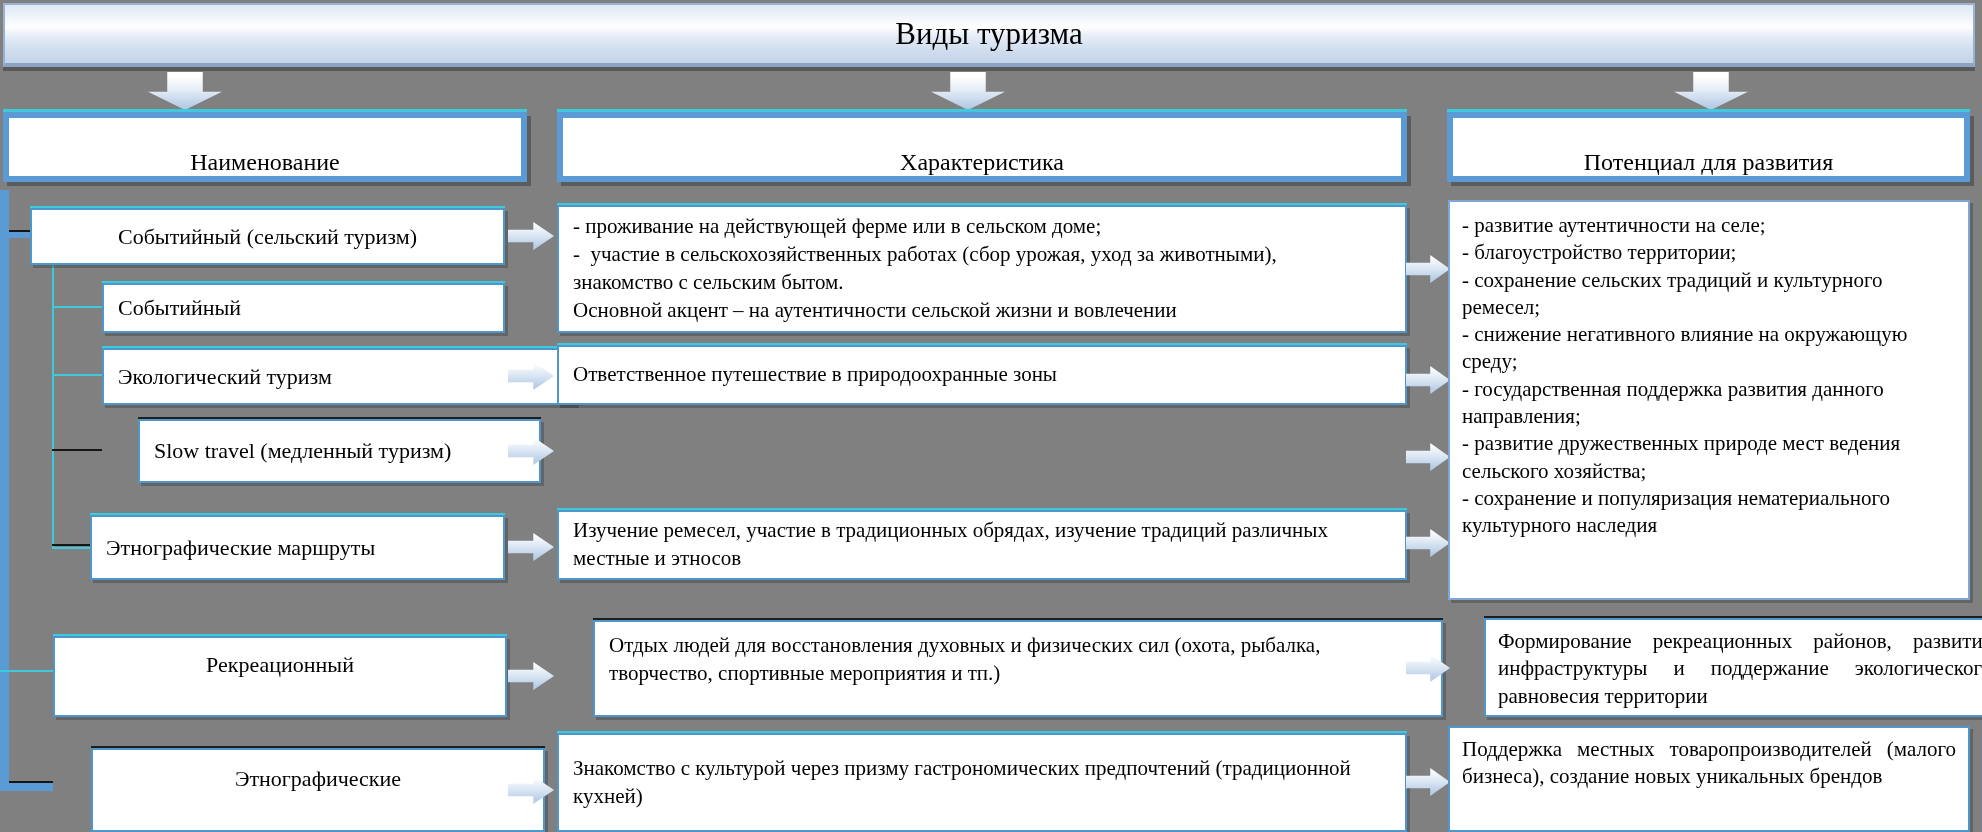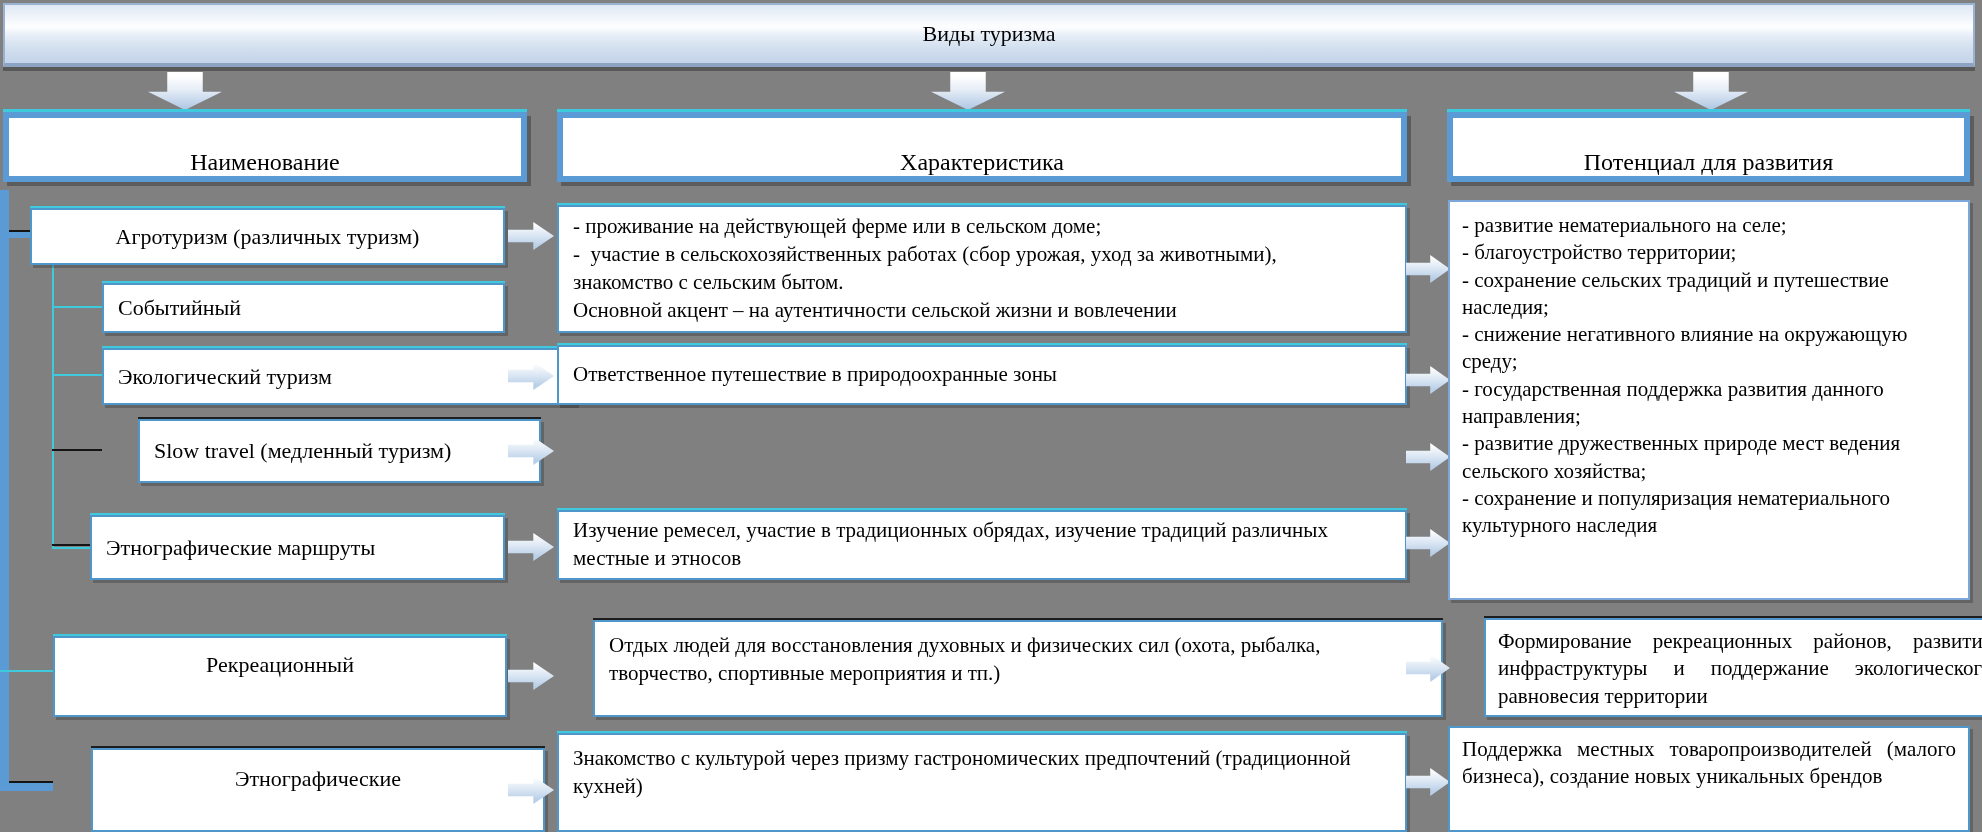--- a/index.html
+++ b/index.html
@@ -9,21 +9,21 @@
   }
   .abs{position:absolute;box-sizing:border-box;}
 
   
   .banner{
     left:3px;top:3px;width:1972px;height:64px;
     border:2px solid #9ab2d2;border-bottom:4px solid #8ca3c3;
     background:linear-gradient(to bottom,#dde7f3 0%,#eef3fa 18%,#fdfeff 38%,#e4ecf6 55%,#cfdded 78%,#c4d4ea 100%);
     box-shadow:0 4px 0 rgba(0,0,0,0.30);
     display:flex;align-items:center;justify-content:center;
-    font-size:22px;
+    font-size:31px;
   }
 
   
   .hdr{
     top:112px;height:70px;background:#fff;
     border:6px solid #5b9bd5;
     box-shadow:0 -3px 0 0 #3ec9dd,4px 4px 0 rgba(0,0,0,0.28);
     display:flex;align-items:flex-end;justify-content:center;
     font-size:24px;
   }
@@ -96,21 +96,21 @@
   <div class="abs c-cyan" style="left:52px;top:306px;width:50px;height:2px;"></div>
   <div class="abs c-cyan" style="left:52px;top:374px;width:50px;height:2px;"></div>
   <div class="abs c-black" style="left:52px;top:449px;width:50px;height:2px;"></div>
   <div class="abs c-black" style="left:52px;top:544px;width:50px;height:2px;"></div>
   <div class="abs c-cyan" style="left:52px;top:547px;width:50px;height:2px;"></div>
   <div class="abs c-cyan" style="left:0;top:670px;width:53px;height:2px;"></div>
   <div class="abs c-blue" style="left:0;top:782px;width:53px;height:9px;"></div>
   <div class="abs c-black" style="left:9px;top:781px;width:44px;height:2px;"></div>
 
   <div class="abs box leftbox center" style="left:30px;top:208px;width:475px;height:57px;">
-    <span>Агротуризм (различных туризм)</span>
+    <span>Событийный (сельский туризм)</span>
   </div>
   <div class="abs box leftbox lpad" style="left:102px;top:283px;width:403px;height:50px;">
     <span>Событийный</span>
   </div>
   <div class="abs box leftbox lpad" style="left:102px;top:348px;width:474px;height:57px;">
     <span>Экологический туризм</span>
   </div>
   <div class="abs box darktop leftbox lpad" style="left:102px;top:419px;width:403px;height:64px;">
     <span>Slow travel (медленный туризм)</span>
   </div>
@@ -138,35 +138,35 @@
   </div>
   <div class="abs box midbox vcenter" style="left:557px;top:345px;width:850px;height:60px;">
     <div>Ответственное путешествие в природоохранные зоны</div>
   </div>
   <div class="abs box midbox" style="left:557px;top:510px;width:850px;height:70px;padding-top:5px;">
     <div>Изучение ремесел, участие в традиционных обрядах, изучение традиций различных местные и этносов</div>
   </div>
   <div class="abs box darktop midbox" style="left:557px;top:620px;width:850px;height:97px;padding-top:10px;">
     <div>Отдых людей для восстановления духовных и физических сил (охота, рыбалка, творчество, спортивные мероприятия и тп.)</div>
   </div>
-  <div class="abs box midbox" style="left:557px;top:733px;width:850px;height:99px;padding-top:10px;">
+  <div class="abs box midbox" style="left:557px;top:733px;width:850px;height:99px;padding-top:20px;">
     <div>Знакомство с культурой через призму гастрономических предпочтений (традиционной кухней)</div>
   </div>
 
   <div class="abs arrow-right" style="left:1406px;top:255px;width:44px;height:28px;"></div>
   <div class="abs arrow-right" style="left:1406px;top:366px;width:44px;height:28px;"></div>
   <div class="abs arrow-right" style="left:1406px;top:443px;width:44px;height:28px;"></div>
   <div class="abs arrow-right" style="left:1406px;top:529px;width:44px;height:28px;"></div>
   <div class="abs arrow-right" style="left:1406px;top:654px;width:44px;height:28px;"></div>
   <div class="abs arrow-right" style="left:1406px;top:768px;width:44px;height:28px;"></div>
 
   <div class="abs rightbox bullets" style="left:1448px;top:200px;width:522px;height:400px;">
-    <div>- развитие нематериального на селе;</div>
+    <div>- развитие аутентичности на селе;</div>
     <div>- благоустройство территории;</div>
-    <div>- сохранение сельских традиций и путешествие наследия;</div>
+    <div>- сохранение сельских традиций и культурного ремесел;</div>
     <div>- снижение негативного влияние на окружающую среду;</div>
     <div>- государственная поддержка развития данного направления;</div>
     <div>- развитие дружественных природе мест ведения сельского хозяйства;</div>
     <div>- сохранение и популяризация нематериального культурного наследия</div>
   </div>
   <div class="abs box darktop rightbox just" style="left:1448px;top:618px;width:522px;height:99px;">
     <div>Формирование рекреационных районов, развитие инфраструктуры и поддержание экологического равновесия территории</div>
   </div>
   <div class="abs box plaintop rightbox just" style="left:1448px;top:726px;width:522px;height:106px;">
     <div>Поддержка местных товаропроизводителей (малого бизнеса), создание новых уникальных брендов</div>

